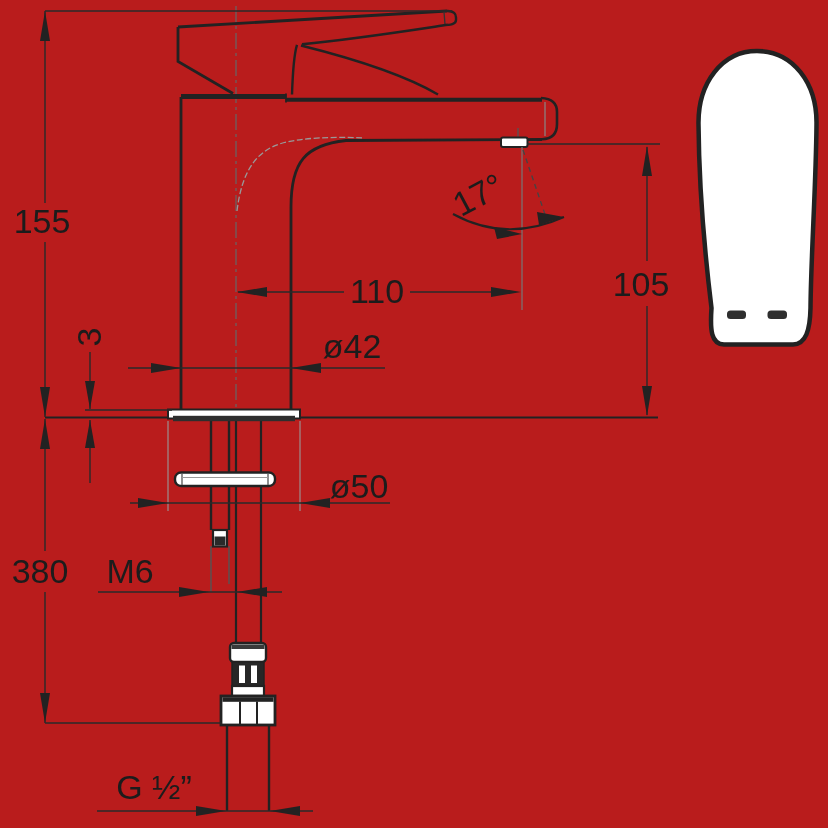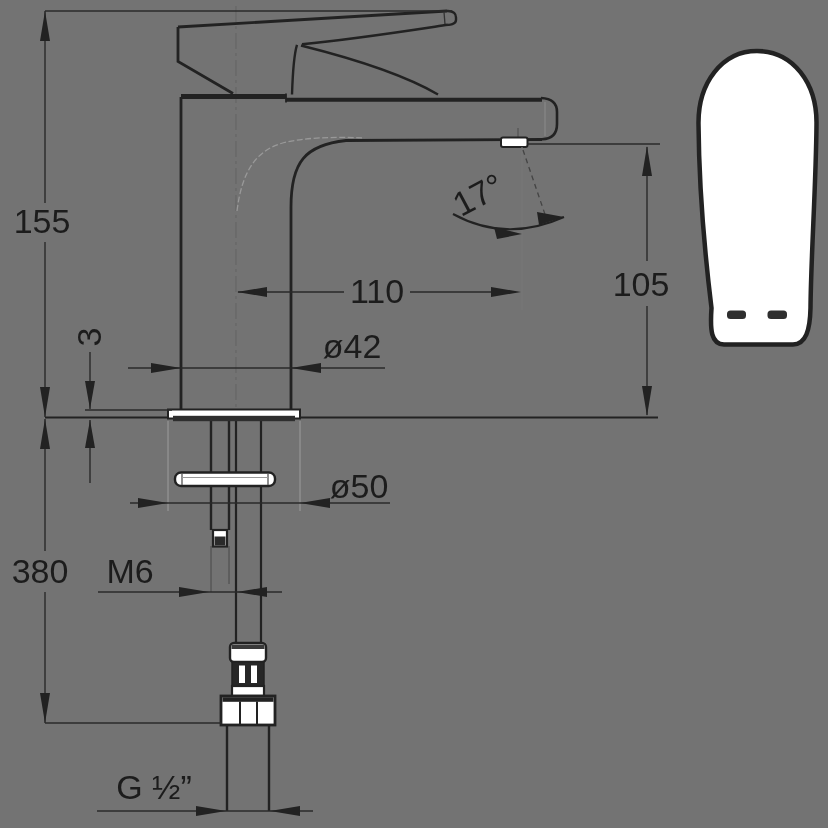--- a/index.html
+++ b/index.html
@@ -1,16 +1,16 @@
 <!DOCTYPE html>
 <html><head>
 <meta charset="utf-8">
 <style>
   html,body{margin:0;padding:0;background:#ffffff;}
-  .canvas{width:828px;height:828px;background:#737373;position:relative;overflow:hidden;}
+  .canvas{width:828px;height:828px;background:#b91c1c;position:relative;overflow:hidden;}
   svg{display:block;}
   text{font-family:"Liberation Sans","DejaVu Sans",sans-serif;fill:#1c1c1c;}
   .dimtext{font-size:34px;}
   .outline{stroke:#222;fill:none;}
   .dim{stroke:#2a2a2a;stroke-width:1.4;fill:none;}
   .ext{stroke:#999;stroke-width:1.1;fill:none;}
   .arrow{fill:#222;stroke:none;}
 </style>
 </head>
 <body>

